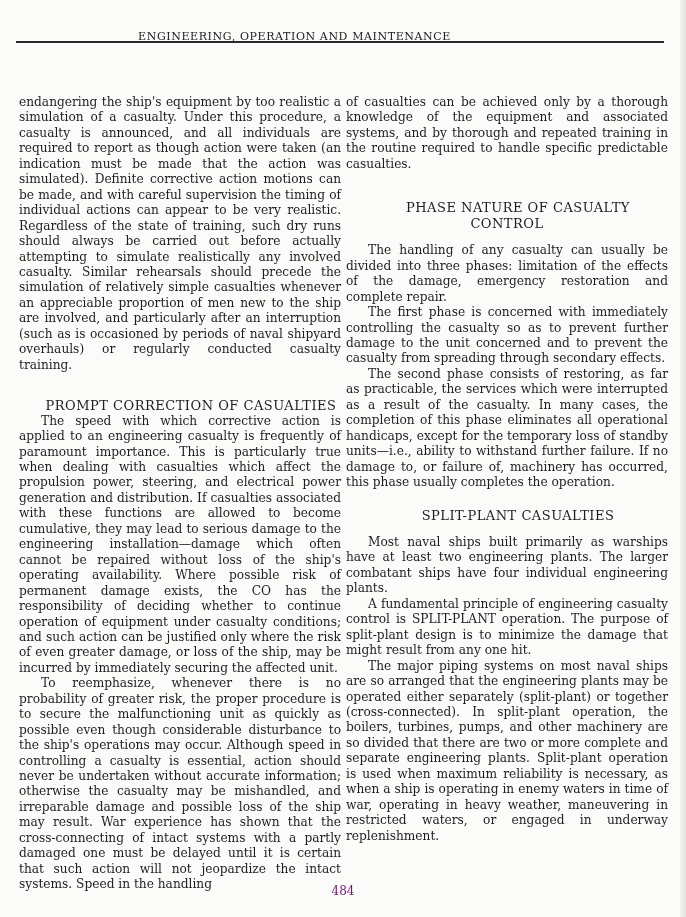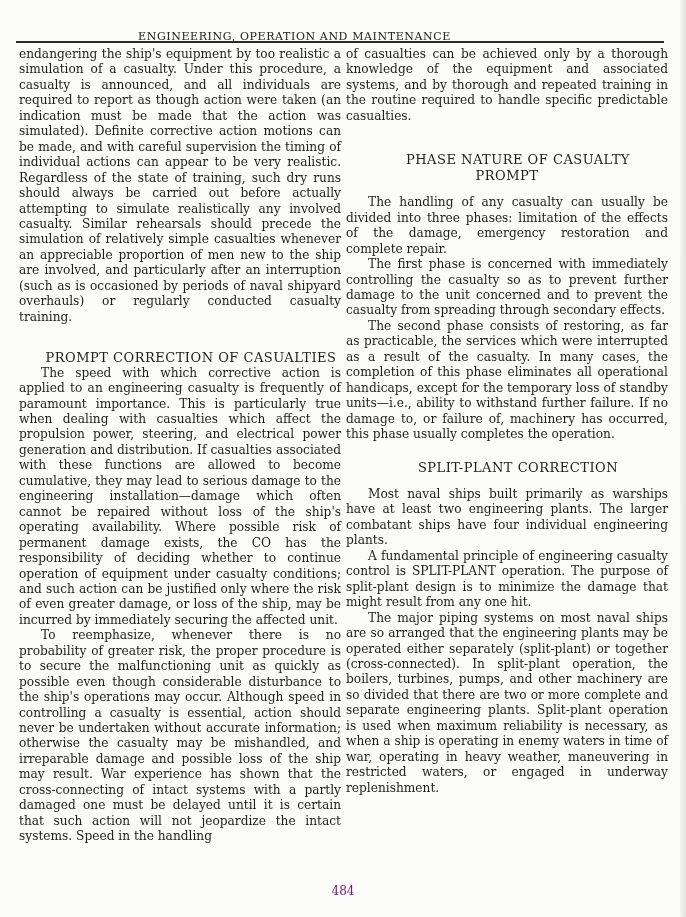--- a/index.html
+++ b/index.html
@@ -20,21 +20,21 @@
     background: #2a2a2a;
   }
   .col {
     position: absolute; top: 47px; width: 322px;
     font-size: 12.2px; line-height: 15.45px;
     text-align: justify;
   }
   .col.left { left: 19px; }
   .col.right { left: 346px; }
   .col p { margin: 0; text-indent: 22px; }
-  .col p.noindent { text-indent: 0; }
+  .col p.noindent { text-indent: 0; margin-top: 48px; }
   .heading {
     text-align: center; text-indent: 0; font-size: 13px;
     letter-spacing: 0.5px; margin: 0;
   }
   .col.left .h1 { margin-top: 25px; }
   .col.right .h2 { margin-top: 28px; margin-bottom: 12px; line-height: 15.5px; }
   .col.right .h3 { margin-top: 17px; margin-bottom: 12px; }
   .pagenum {
     position: absolute; left: 0; width: 686px; top: 884px;
     text-align: center; font-size: 12px; color: #701a75;
@@ -52,24 +52,24 @@
 
 <div class="col left">
   <p class="noindent">endangering the ship's equipment by too realistic a simulation of a casualty. Under this procedure, a casualty is announced, and all individuals are required to report as though action were taken (an indication must be made that the action was simulated). Definite corrective action motions can be made, and with careful supervision the timing of individual actions can appear to be very realistic. Regardless of the state of training, such dry runs should always be carried out before actually attempting to simulate realistically any involved casualty. Similar rehearsals should precede the simulation of relatively simple casualties whenever an appreciable proportion of men new to the ship are involved, and particularly after an interruption (such as is occasioned by periods of naval shipyard overhauls) or regularly conducted casualty training.</p>
   <p class="heading h1">PROMPT CORRECTION OF CASUALTIES</p>
   <p>The speed with which corrective action is applied to an engineering casualty is frequently of paramount importance. This is particularly true when dealing with casualties which affect the propulsion power, steering, and electrical power generation and distribution. If casualties associated with these functions are allowed to become cumulative, they may lead to serious damage to the engineering installation—damage which often cannot be repaired without loss of the ship's operating availability. Where possible risk of permanent damage exists, the CO has the responsibility of deciding whether to continue operation of equipment under casualty conditions; and such action can be justified only where the risk of even greater damage, or loss of the ship, may be incurred by immediately securing the affected unit.</p>
   <p>To reemphasize, whenever there is no probability of greater risk, the proper procedure is to secure the malfunctioning unit as quickly as possible even though considerable disturbance to the ship's operations may occur. Although speed in controlling a casualty is essential, action should never be undertaken without accurate information; otherwise the casualty may be mishandled, and irreparable damage and possible loss of the ship may result. War experience has shown that the cross-connecting of intact systems with a partly damaged one must be delayed until it is certain that such action will not jeopardize the intact systems. Speed in the handling</p>
 </div>
 
 <div class="col right">
   <p class="noindent">of casualties can be achieved only by a thorough knowledge of the equipment and associated systems, and by thorough and repeated training in the routine required to handle specific predictable casualties.</p>
-  <p class="heading h2"><span>PHASE NATURE OF CASUALTY</span><br><span>PROMPT</span></p>
+  <p class="heading h2"><span>PHASE NATURE OF CASUALTY</span><br><span>CONTROL</span></p>
   <p>The handling of any casualty can usually be divided into three phases: limitation of the effects of the damage, emergency restoration and complete repair.</p>
   <p>The first phase is concerned with immediately controlling the casualty so as to prevent further damage to the unit concerned and to prevent the casualty from spreading through secondary effects.</p>
   <p>The second phase consists of restoring, as far as practicable, the services which were interrupted as a result of the casualty. In many cases, the completion of this phase eliminates all operational handicaps, except for the temporary loss of standby units—i.e., ability to withstand further failure. If no damage to, or failure of, machinery has occurred, this phase usually completes the operation.</p>
-  <p class="heading h3">SPLIT-PLANT CORRECTION</p>
+  <p class="heading h3">SPLIT-PLANT CASUALTIES</p>
   <p>Most naval ships built primarily as warships have at least two engineering plants. The larger combatant ships have four individual engineering plants.</p>
   <p>A fundamental principle of engineering casualty control is SPLIT-PLANT operation. The purpose of split-plant design is to minimize the damage that might result from any one hit.</p>
   <p>The major piping systems on most naval ships are so arranged that the engineering plants may be operated either separately (split-plant) or together (cross-connected). In split-plant operation, the boilers, turbines, pumps, and other machinery are so divided that there are two or more complete and separate engineering plants. Split-plant operation is used when maximum reliability is necessary, as when a ship is operating in enemy waters in time of war, operating in heavy weather, maneuvering in restricted waters, or engaged in underway replenishment.</p>
 </div>
 
 <div class="pagenum">484</div>
 <div class="edge"></div>
 
 </body></html>

